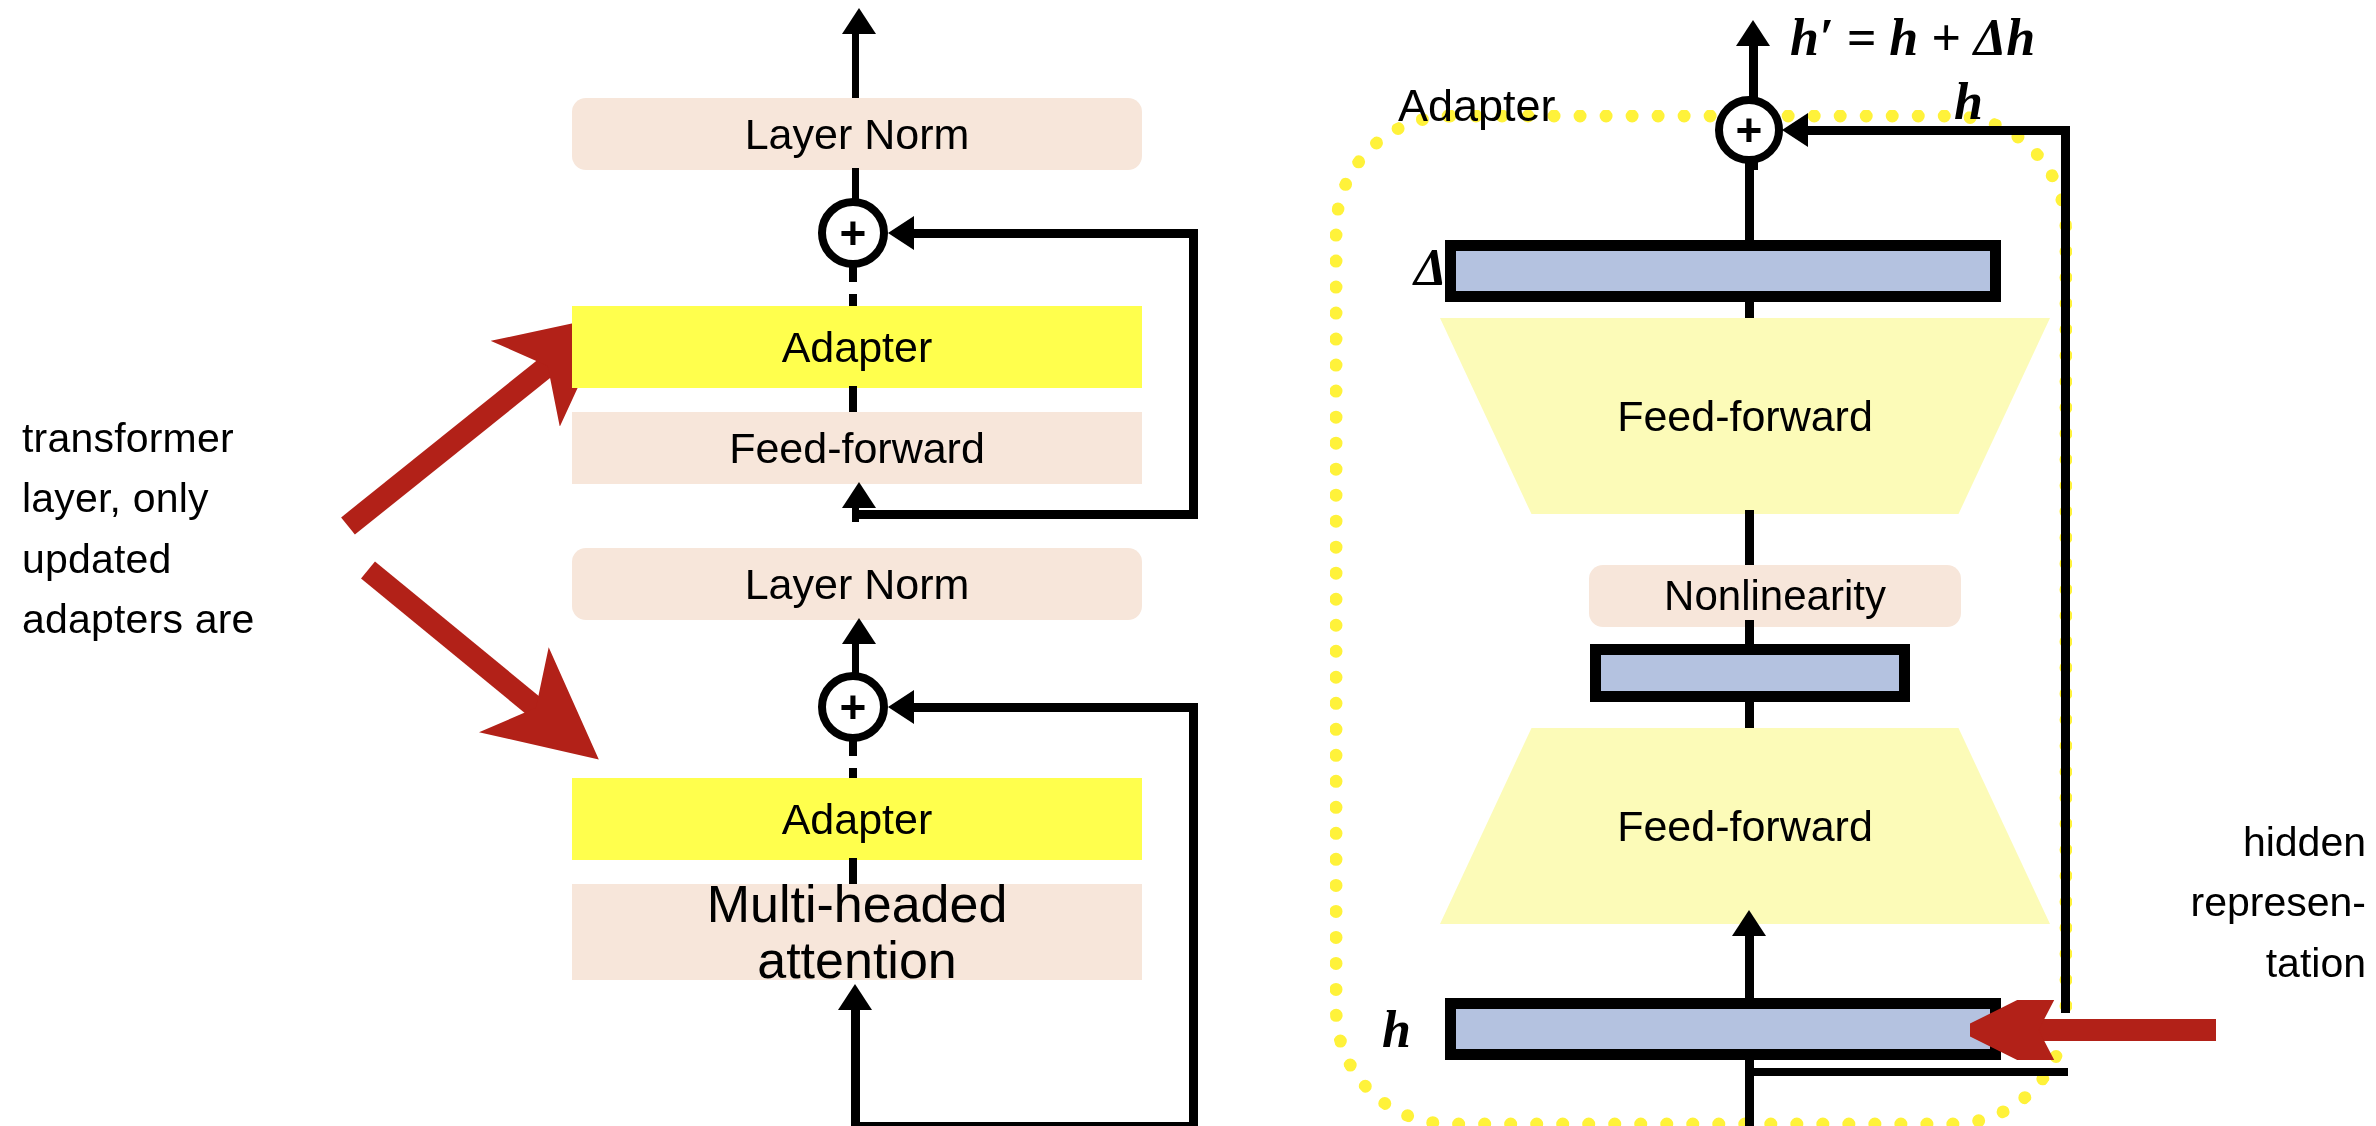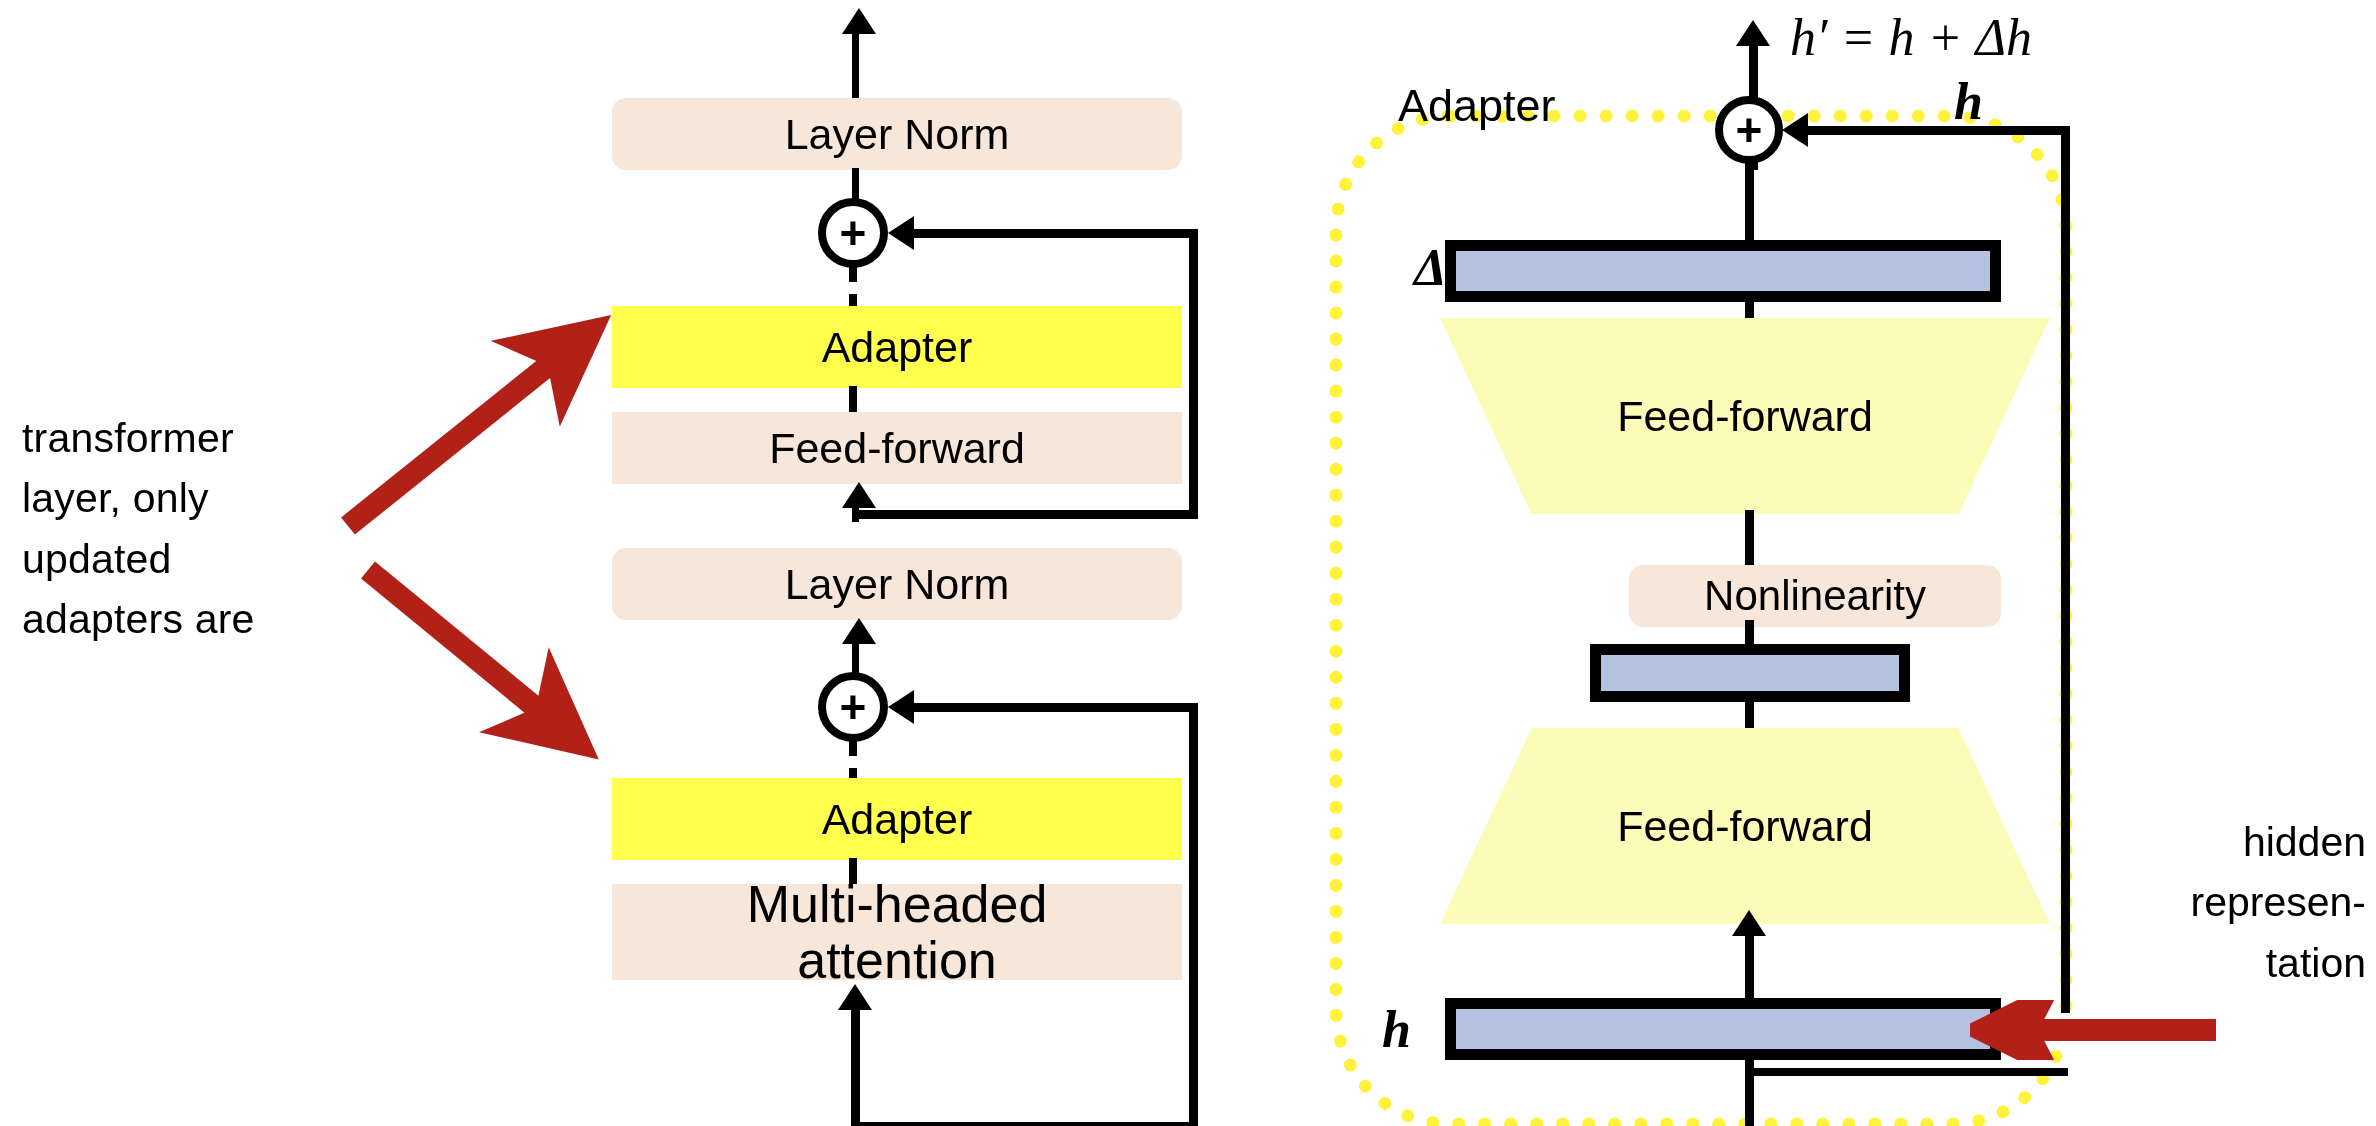--- a/index.html
+++ b/index.html
@@ -2,21 +2,21 @@
 <html><head>
 <meta charset="utf-8">
 <style>
   html,body{margin:0;padding:0;background:#ffffff;}
   body{width:2376px;height:1126px;position:relative;overflow:hidden;
        font-family:"Liberation Sans","DejaVu Sans",sans-serif;color:#000;}
   .stage{position:absolute;left:0;top:0;width:2376px;height:1126px;}
 
   
   .blk{position:absolute;display:flex;align-items:center;justify-content:center;
-       text-align:center;line-height:1.08;margin-left:40px;}
+       text-align:center;line-height:1.08;}
   .peach{background:#F7E6DA;}
   .peach-r{background:#F7E6DA;border-radius:14px;}
   .yellow{background:#FFFF4D;}
   .blue-bar{background:#B4C2E0;border:11px solid #000;box-sizing:border-box;}
   .lbl{position:absolute;}
 
   
   #note{left:22px;top:408px;width:330px;font-size:41px;line-height:1.47;
         text-align:justify;text-align-last:left;letter-spacing:.2px;}
   #note span{display:block;}
@@ -144,21 +144,21 @@
     <span>attention</span>
   </div>
 
   <div class="vline-th" style="left:851px;top:1000px;height:126px;"></div>
   <div class="ar-up" style="left:838px;top:984px;"></div>
 
   <div id="adapter-box"></div>
 
   <div class="vline-th" style="left:1749px;top:40px;height:130px;"></div>
   <div class="ar-up" style="left:1736px;top:20px;"></div>
-  <div class="lbl" style="left:1790px;top:8px;font-size:52px;font-weight:400;font-style:italic;
+  <div class="lbl" style="left:1790px;top:8px;font-size:52px;font-weight:700;font-style:italic;
        font-family:'Liberation Serif','DejaVu Serif',serif;white-space:nowrap;">h′ = h + Δh</div>
 
   <div class="lbl" style="left:1398px;top:80px;font-size:45px;">Adapter</div>
 
   <div class="lbl" style="left:1954px;top:72px;font-size:52px;font-weight:700;font-style:italic;
        font-family:'Liberation Serif','DejaVu Serif',serif;">h</div>
 
   <div class="plus" style="left:1715px;top:96px;width:68px;height:68px;">
     <span>+</span>
   </div>

